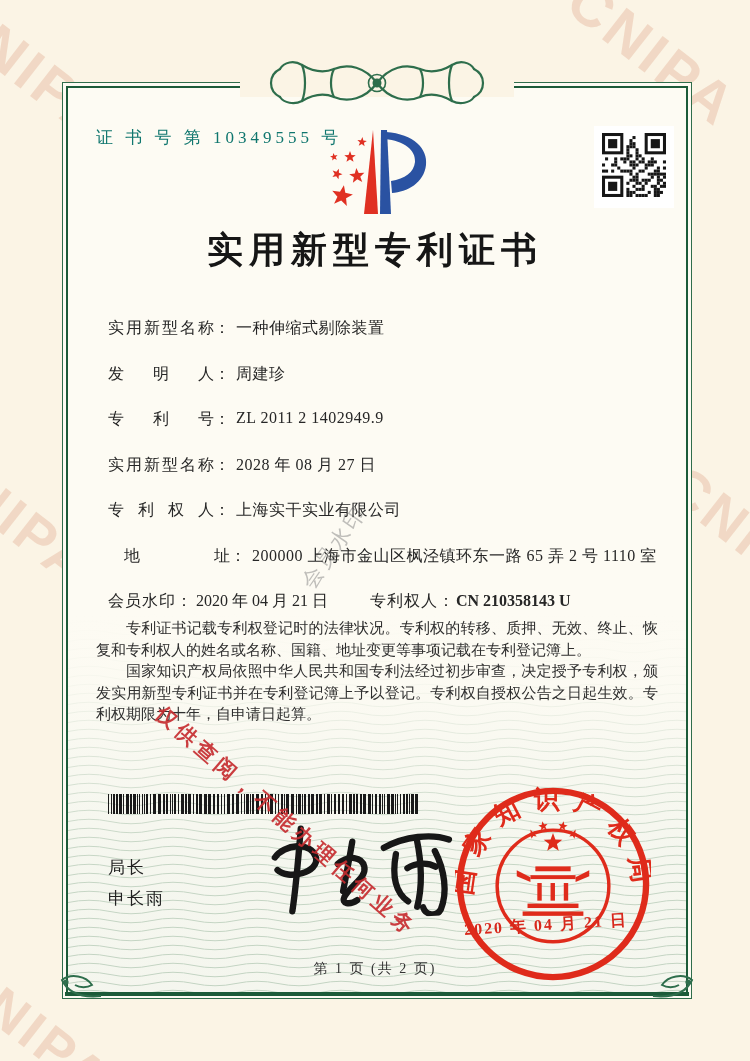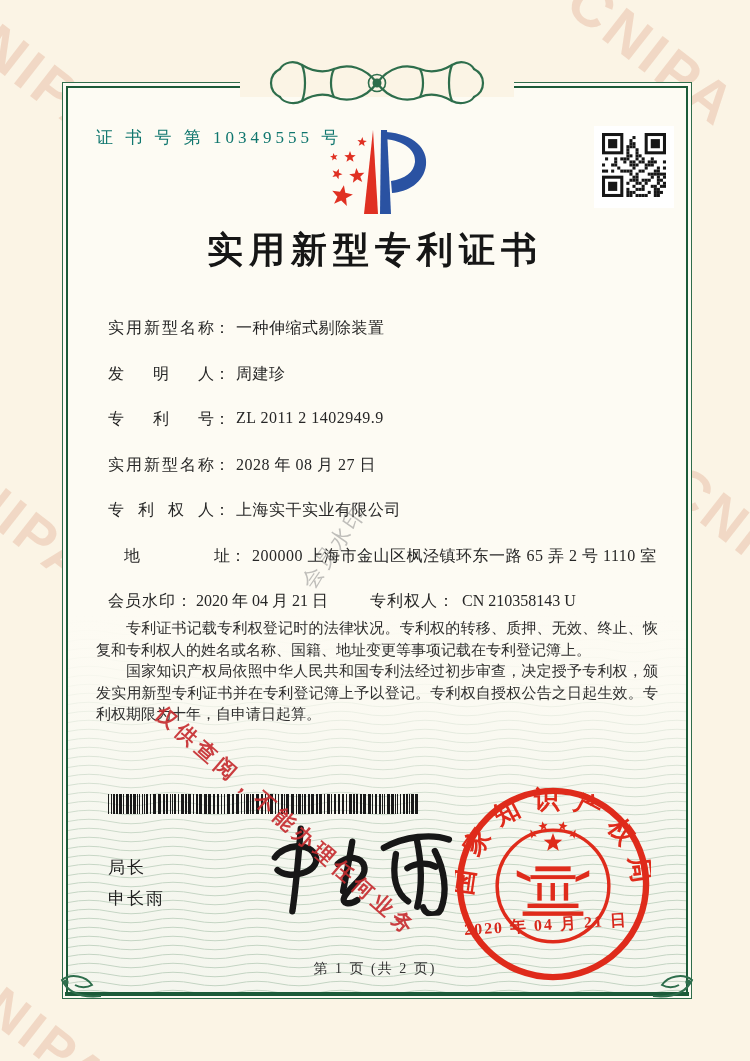--- a/index.html
+++ b/index.html
@@ -334,21 +334,21 @@
   <div class="field-row" style="top:500px;">
     <span class="field-label">专利权人</span><span class="field-colon">：</span><span class="field-value">上海实干实业有限公司</span>
   </div>
   <div class="field-row" style="top:546px;margin-left:16px;">
     <span class="field-label">地址</span><span class="field-colon">：</span><span class="field-value">200000 上海市金山区枫泾镇环东一路 65 弄 2 号 1110 室</span>
   </div>
 
   <div class="field-row" style="top:591px;width:547px;">
     <span style="letter-spacing:1px;">会员水印</span><span>：</span><span style="margin-left:4px;">2020 年 04 月 21 日</span>
     <span class="grant-group2">
-      <span class="glabel">专利权人</span><span>：</span><span style="margin-left:8px;">CN 210358143 U</span>
+      <span class="glabel">专利权人</span><span>：</span><span style="margin-left:2px;font-weight:bold;">CN 210358143 U</span>
     </span>
   </div>
 
   <div class="paras">
     <p>专利证书记载专利权登记时的法律状况。专利权的转移、质押、无效、终止、恢复和专利权人的姓名或名称、国籍、地址变更等事项记载在专利登记簿上。</p>
     <p>国家知识产权局依照中华人民共和国专利法经过初步审查，决定授予专利权，颁发实用新型专利证书并在专利登记簿上予以登记。专利权自授权公告之日起生效。专利权期限为十年，自申请日起算。</p>
   </div>
 
   <div class="member-wm">会员水印</div>
 

